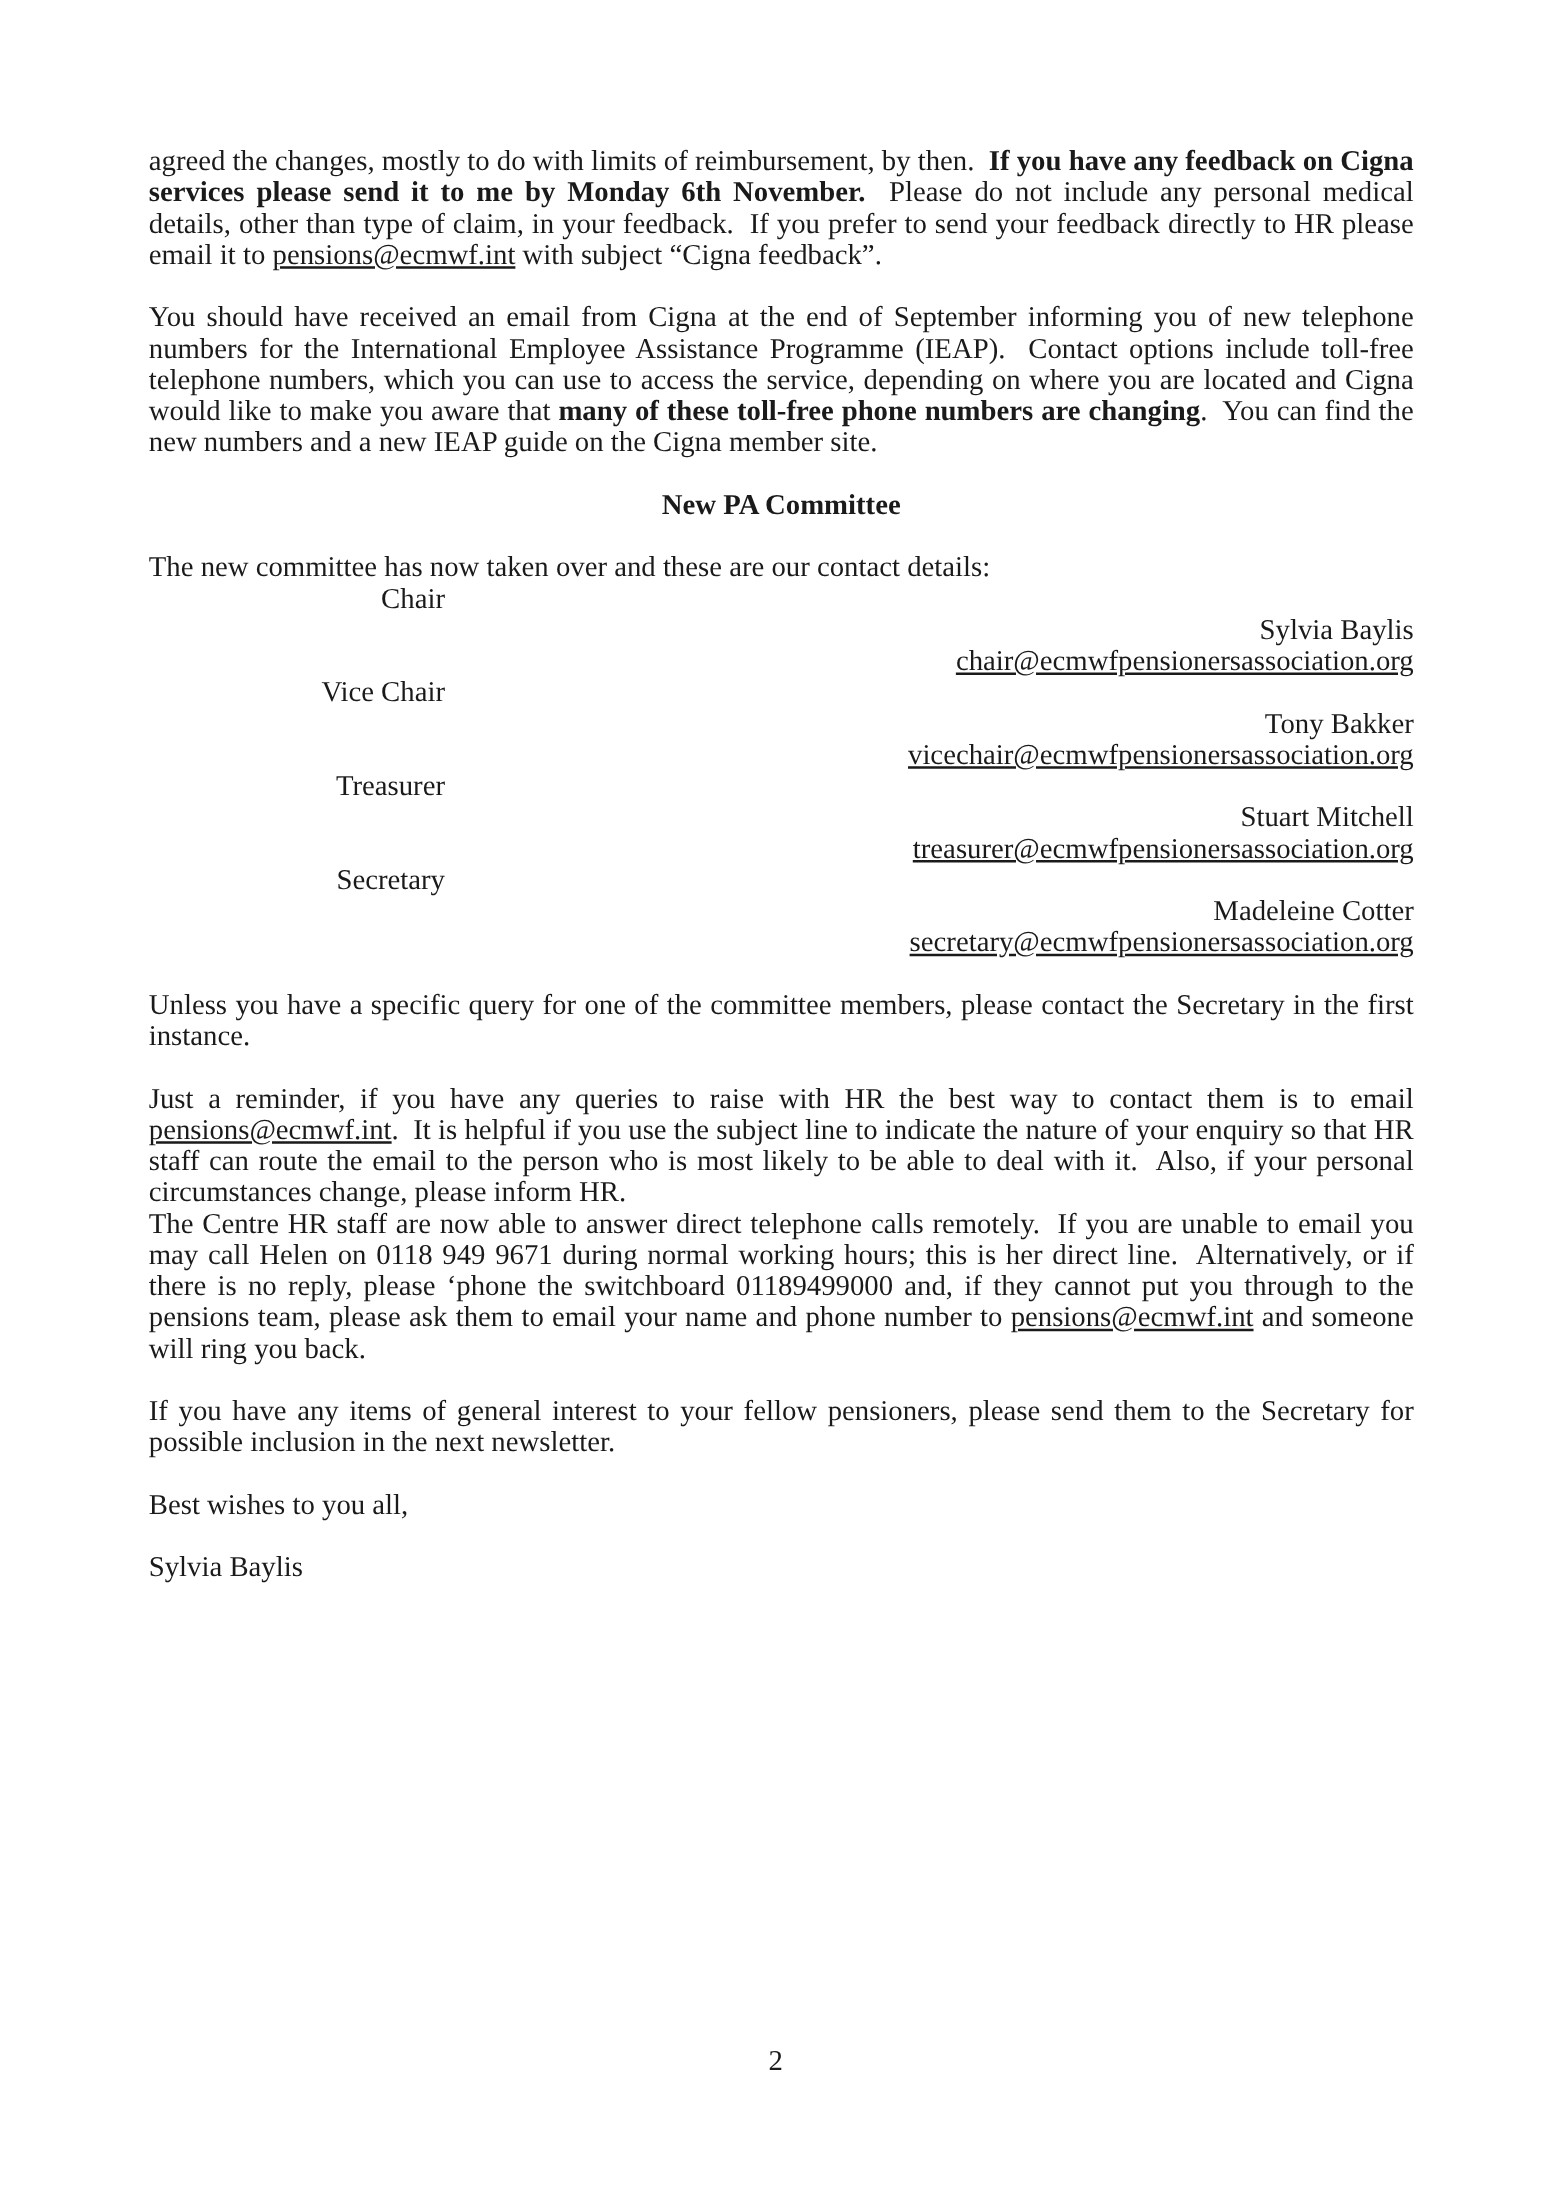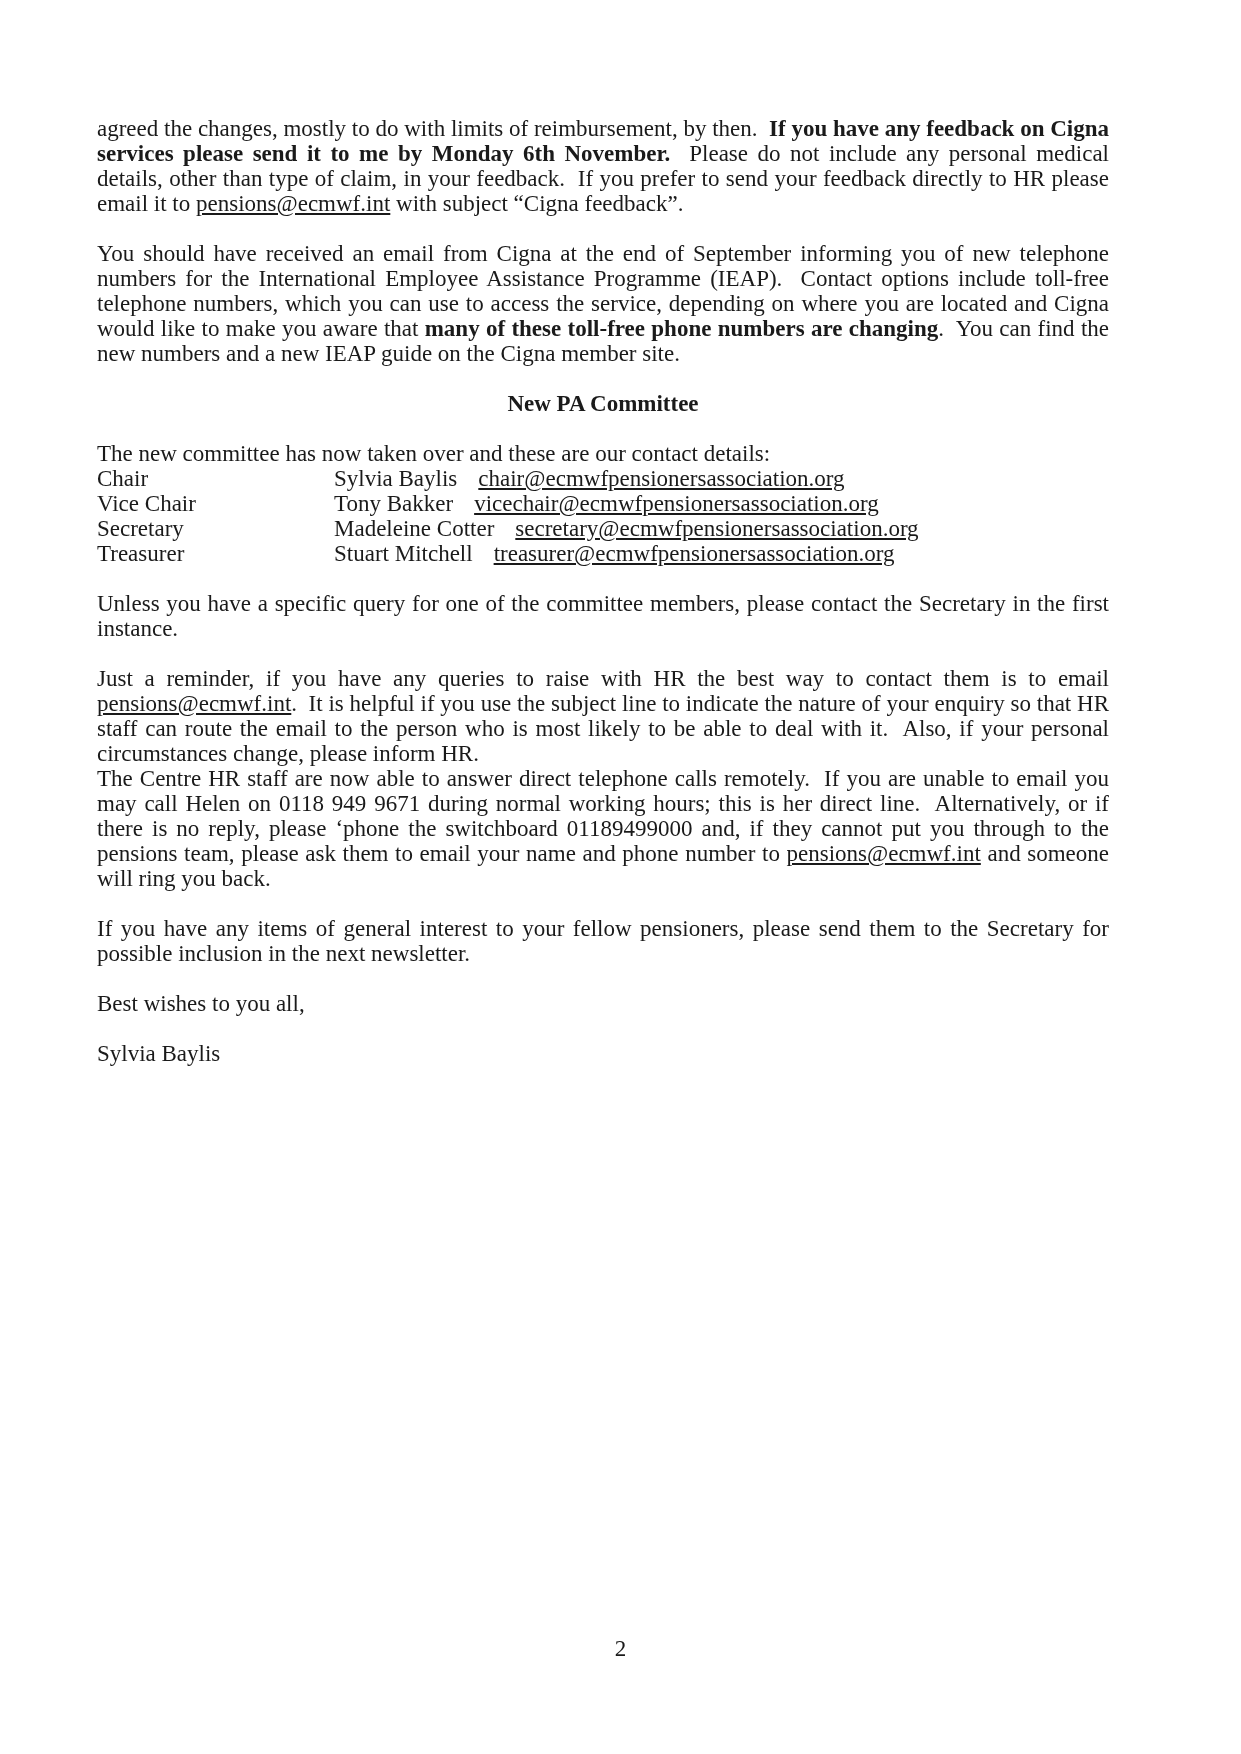--- a/index.html
+++ b/index.html
@@ -13,21 +13,21 @@
     height: 1754px;
     background: #ffffff;
     font-family: "Liberation Serif", "DejaVu Serif", serif;
     color: #1a1a1a;
     font-size: 23px;
     line-height: 25px;
     overflow: hidden;
   }
   .content {
     position: absolute;
-    left: 97px;
+    left: 119px;
     top: 116px;
     width: 1012px;
     text-align: justify;
   }
   .para, .block, .heading {
     margin: 0 0 25px 0;
   }
   .para, .line {
     white-space: pre-wrap;
   }
@@ -41,21 +41,22 @@
   }
   .b { font-weight: bold; }
   .u { text-decoration: underline; }
   sup {
     font-size: 0.62em;
     line-height: 0;
     vertical-align: super;
   }
   .crow {
     display: flex;
-    text-align: left;
+    text-align: right;
+    flex-direction: column;
   }
   .crow .role {
     width: 237px;
     flex: 0 0 auto;
   }
   .crow .cemail {
     margin-left: 21px;
   }
   .signature p { margin: 0; text-align: left; }
   .page-number {
@@ -85,28 +86,28 @@
         <span class="role">Chair</span>
           <span class="cname">Sylvia Baylis</span>
           <span class="cemail u">chair@ecmwfpensionersassociation.org</span>
       </div>
       <div class="crow">
         <span class="role">Vice Chair</span>
           <span class="cname">Tony Bakker</span>
           <span class="cemail u">vicechair@ecmwfpensionersassociation.org</span>
       </div>
       <div class="crow">
+        <span class="role">Treasurer</span>
+          <span class="cname">Stuart Mitchell</span>
+          <span class="cemail u">treasurer@ecmwfpensionersassociation.org</span>
+      </div>
+      <div class="crow">
         <span class="role">Secretary</span>
           <span class="cname">Madeleine Cotter</span>
           <span class="cemail u">secretary@ecmwfpensionersassociation.org</span>
-      </div>
-      <div class="crow">
-        <span class="role">Treasurer</span>
-          <span class="cname">Stuart Mitchell</span>
-          <span class="cemail u">treasurer@ecmwfpensionersassociation.org</span>
       </div>
     </div>
 
     <p class="para">Unless you have a specific query for one of the committee members, please contact the Secretary in the first instance.</p>
 
 
     <div class="block">
       <p class="line"><span>Just a reminder, if you have any queries to raise with HR the best way to contact them is to email </span><span class="u">pensions@ecmwf.int</span><span>.  It is helpful if you use the subject line to indicate the nature of your enquiry so that HR staff can route the email to the person who is most likely to be able to deal with it.  Also, if your personal circumstances change, please inform HR.</span></p>
       <p class="line"><span>The Centre HR staff are now able to answer direct telephone calls remotely.  If you are unable to email you may call Helen on 0118 949 9671 during normal working hours; this is her direct line.  Alternatively, or if there is no reply, please ‘phone the switchboard 01189499000 and, if they cannot put you through to the pensions team, please ask them to email your name and phone number to </span><span class="u">pensions@ecmwf.int</span><span> and someone will ring you back.</span></p>
     </div>

